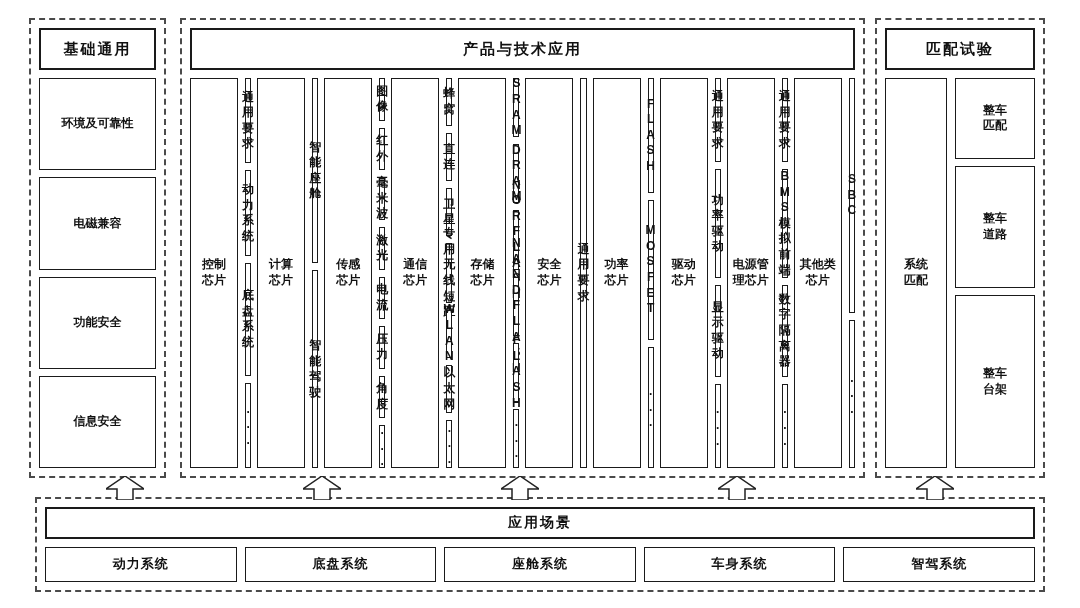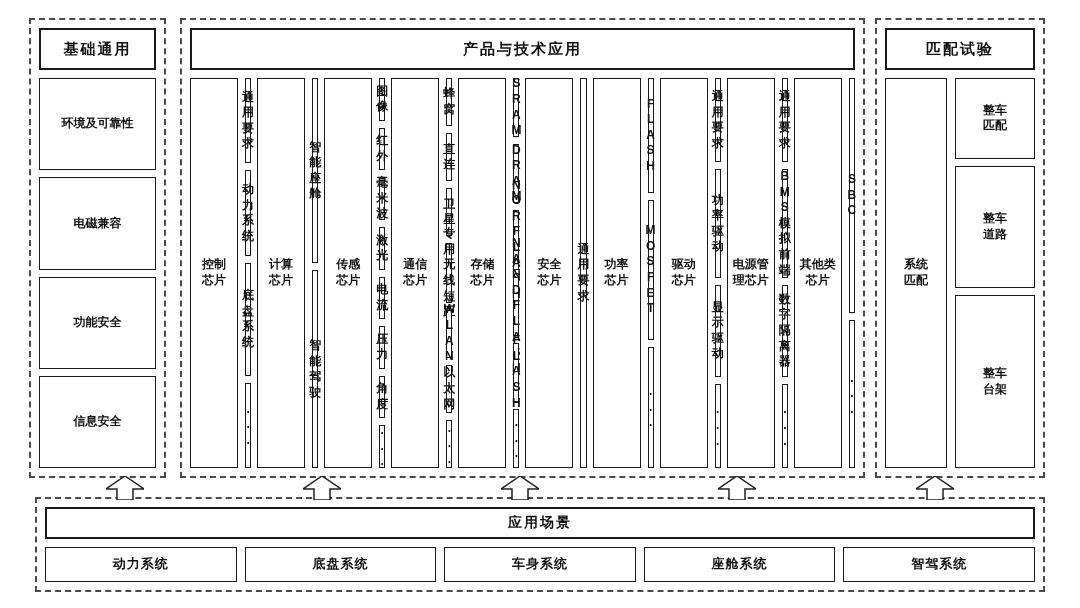--- a/index.html
+++ b/index.html
@@ -238,17 +238,17 @@
   </svg>
 <svg class="arrow" style="left:916px" width="38" height="24" viewBox="0 0 38 24">
     <polygon points="19,0 38,13 27,13 27,24 11,24 11,13 0,13" fill="#ffffff" stroke="#222" stroke-width="1.5"></polygon>
   </svg>
 
 <div class="panel" id="panel-scenarios">
   <div class="title-box" id="scenario-bar">应用场景</div>
   <div id="scenario-row">
     <div class="box">动力系统</div>
     <div class="box">底盘系统</div>
+    <div class="box">座舱系统</div>
     <div class="box">车身系统</div>
-    <div class="box">座舱系统</div>
     <div class="box">智驾系统</div>
   </div>
 </div>
 
 </body></html>

